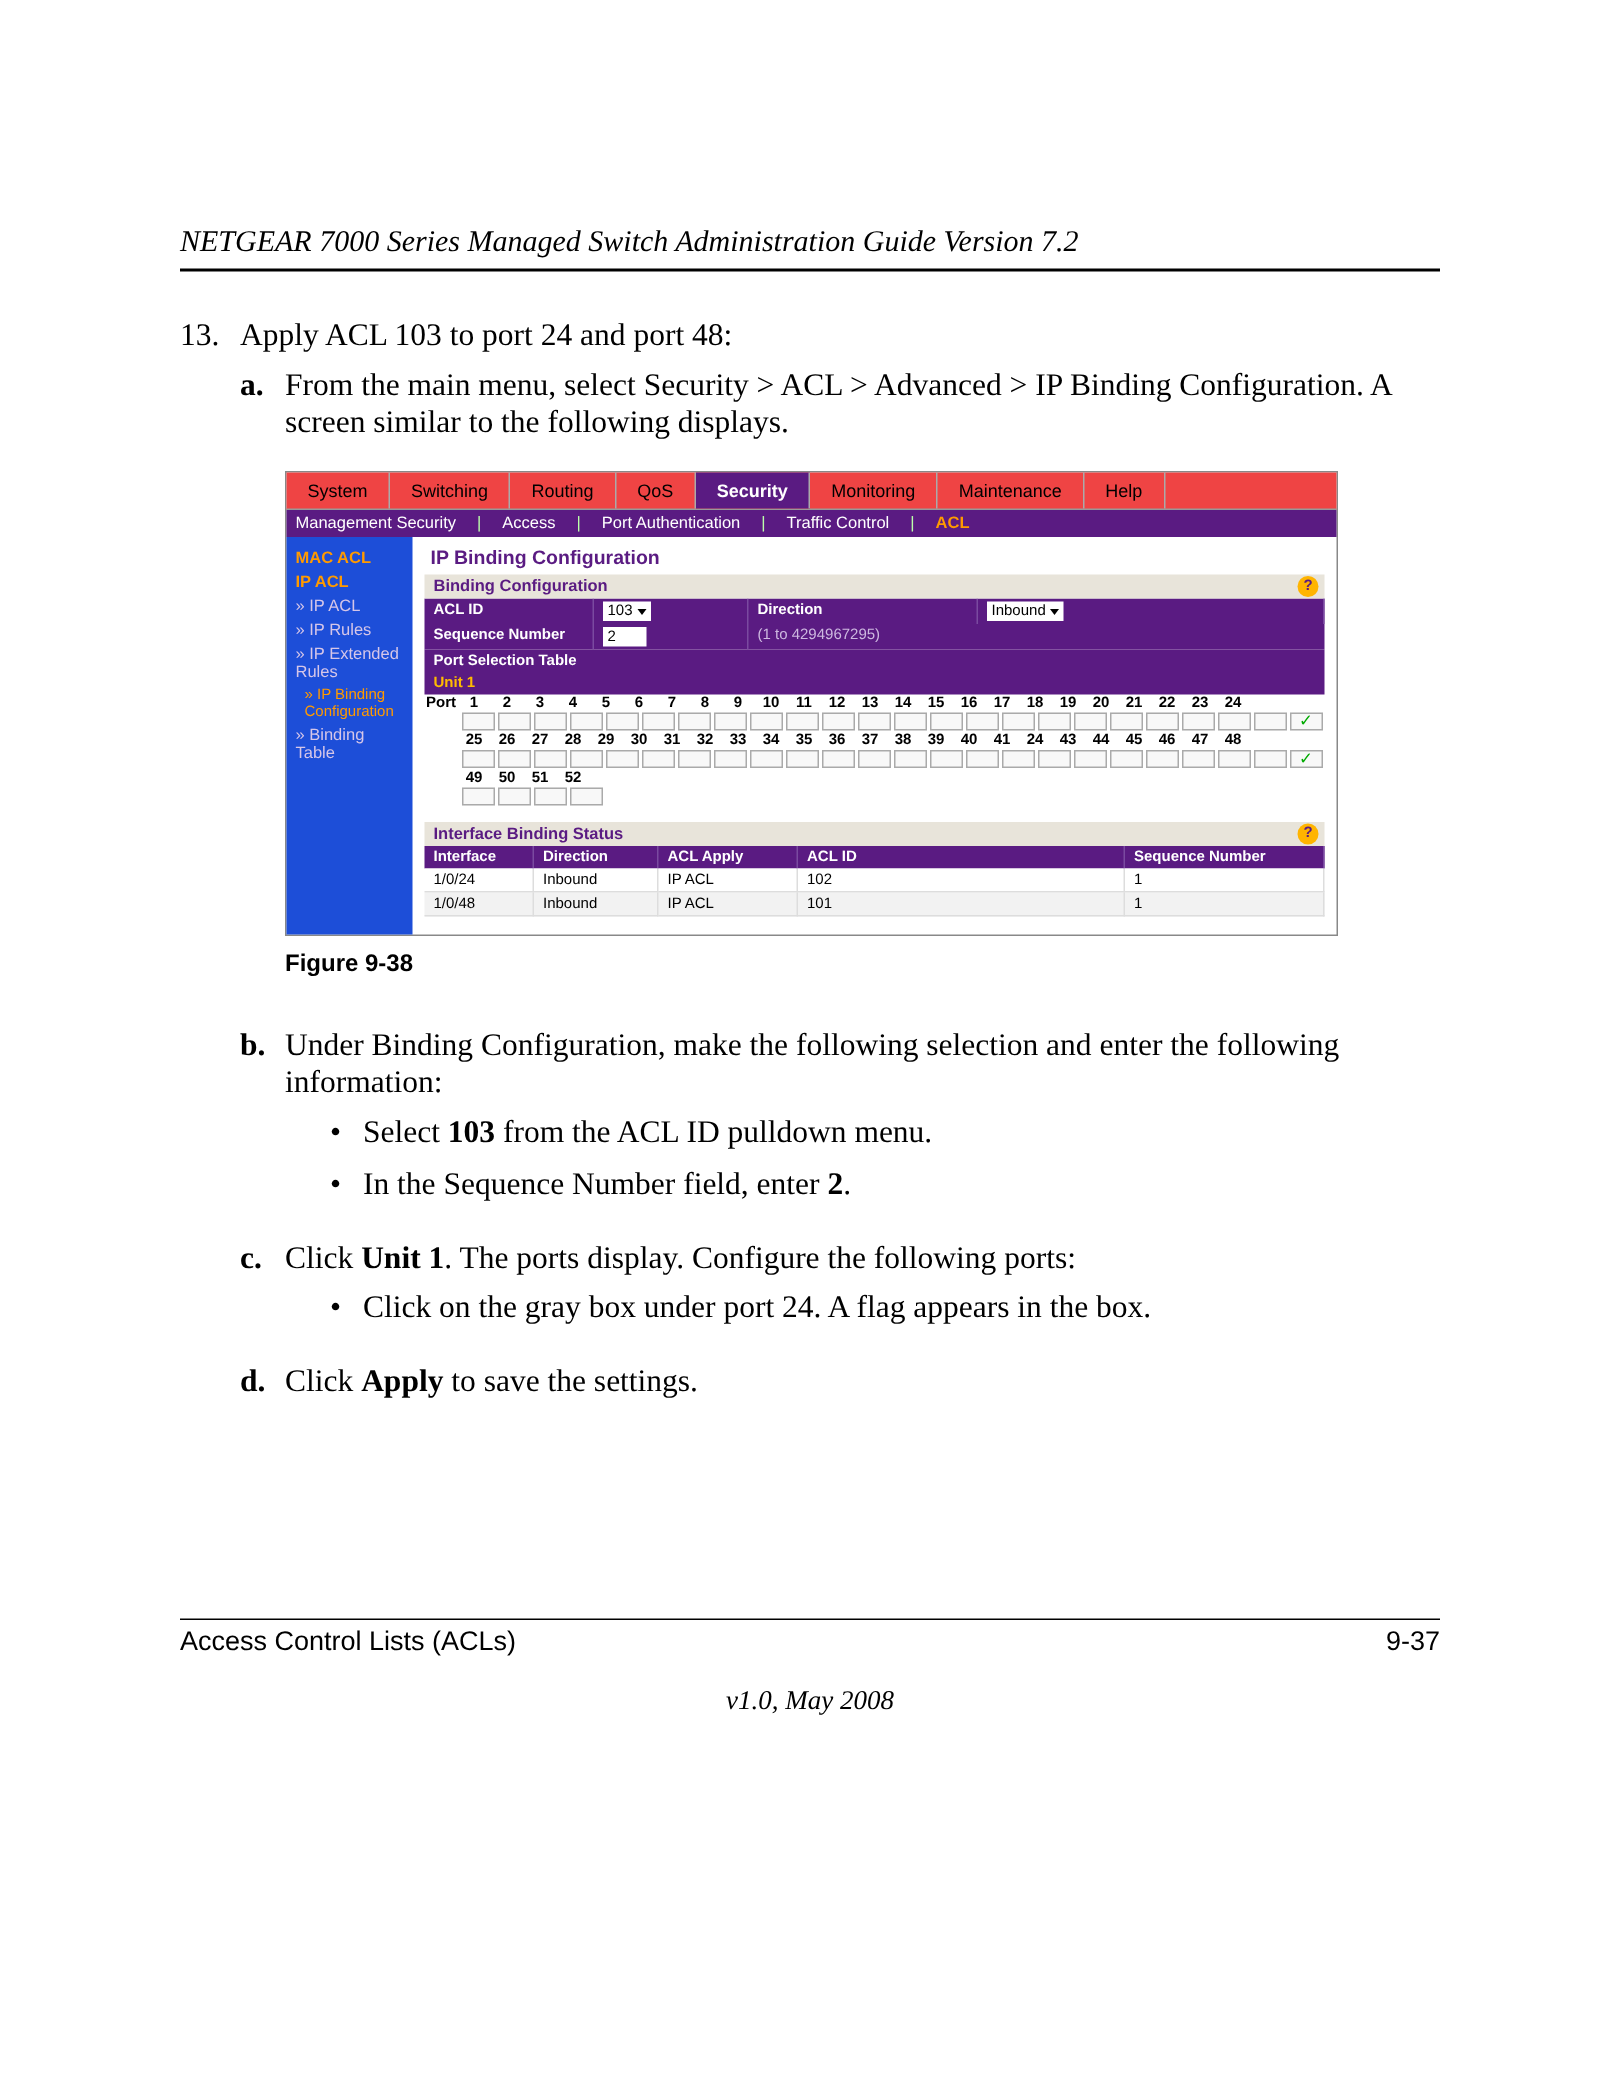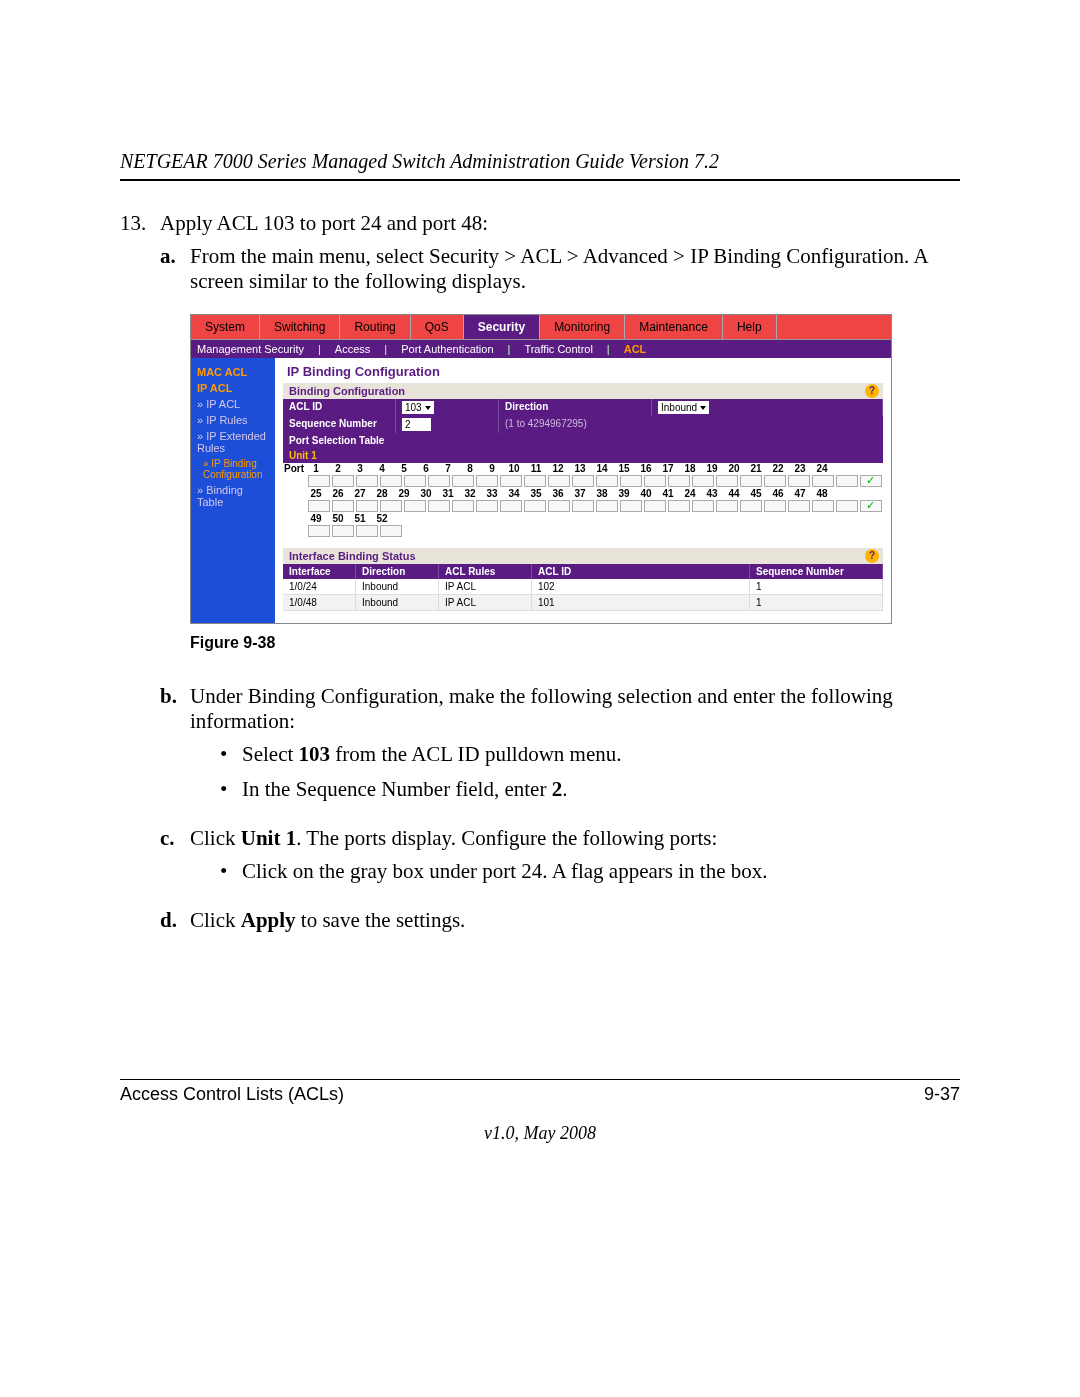--- a/index.html
+++ b/index.html
@@ -304,21 +304,21 @@
 
                     <div style="height:10px"></div>
 
                     <div class="sect-bar">
                       <span>Interface Binding Status</span>
                       <span class="qmark">?</span>
                     </div>
                     <div class="status-head">
                       <div class="sc1">Interface</div>
                       <div class="sc2">Direction</div>
-                      <div class="sc3">ACL Rules</div>
+                      <div class="sc3">ACL Apply</div>
                       <div class="sc4">ACL ID</div>
                       <div class="sc5">Sequence Number</div>
                     </div>
                     <div class="status-row">
                       <div class="sc1">1/0/24</div>
                       <div class="sc2">Inbound</div>
                       <div class="sc3">IP ACL</div>
                       <div class="sc4">102</div>
                       <div class="sc5">1</div>
                     </div>

